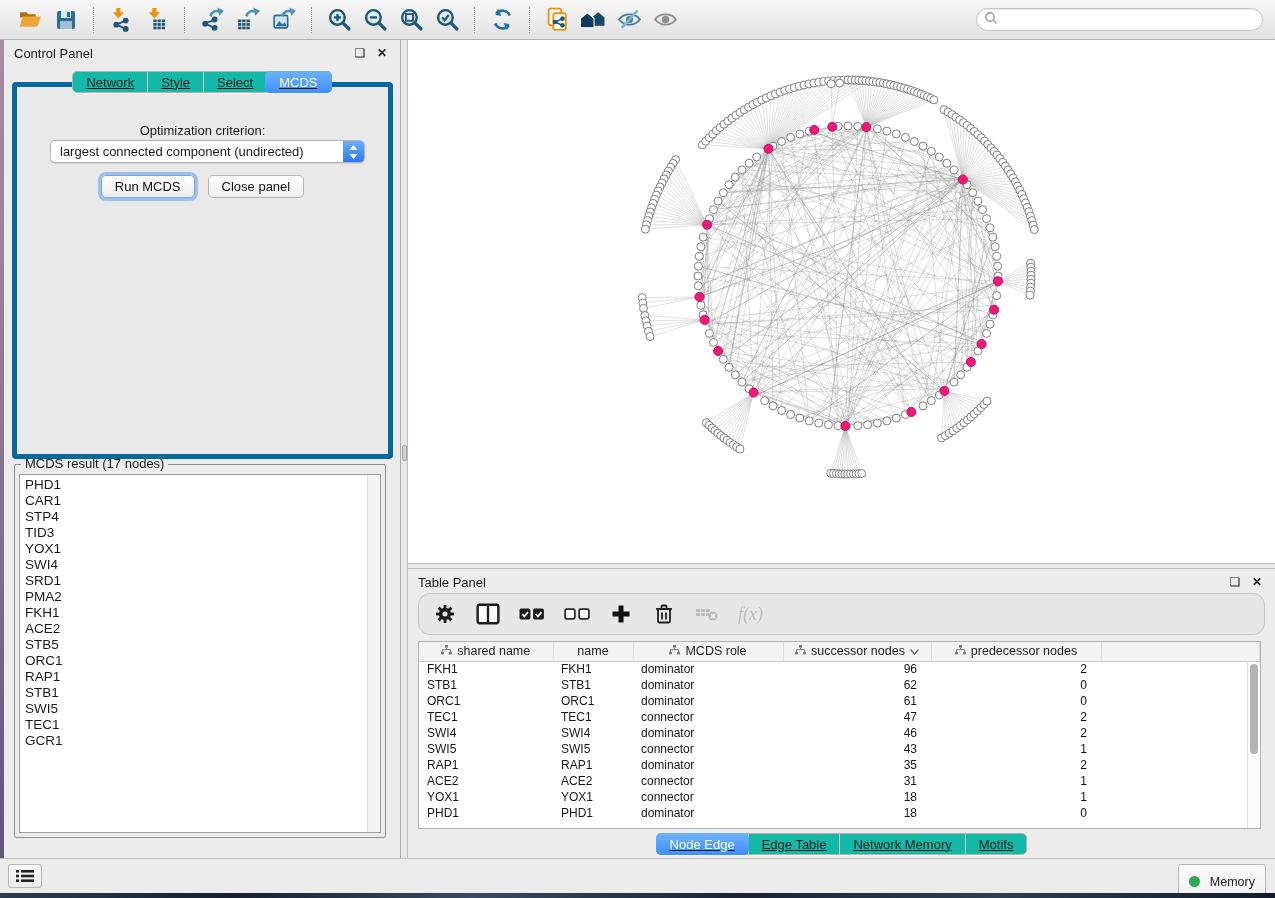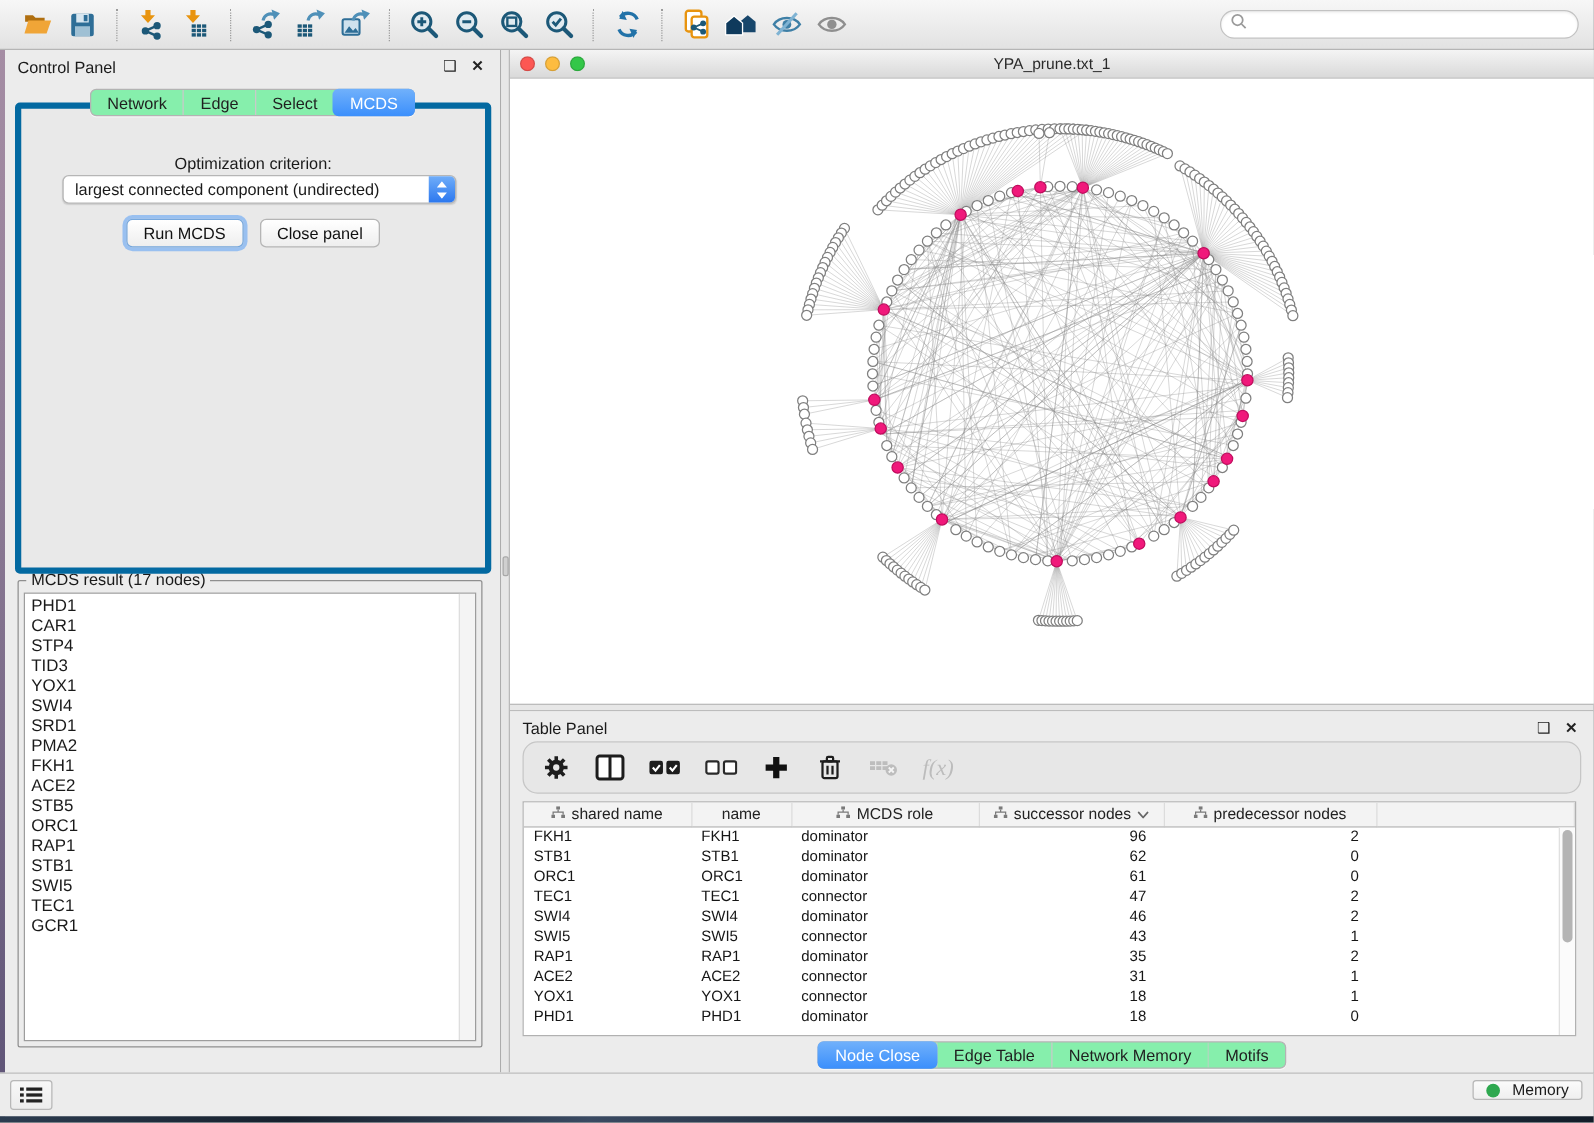--- a/index.html
+++ b/index.html
@@ -17,21 +17,21 @@
   .search-wrap input{border:none;outline:none;flex:1;height:19px;font-size:12px;background:transparent;font-family:"Liberation Sans",sans-serif;}
 
   .left-strip{position:absolute;left:0;top:40px;width:4px;height:853px;background:linear-gradient(#a58da4,#8d7b95 40%,#5d5376);}
   .desktop-strip{position:absolute;left:0;bottom:0;width:1275px;height:5px;background:linear-gradient(90deg,#2c3c50,#17212e 18%,#3a4a62 37%,#1a2433 58%,#2e3e52 78%,#121c28);}
 
   
   .ctrl{position:absolute;left:4px;top:40px;width:397px;height:818px;background:#ececec;border-right:1px solid #acacac;}
   .panel-title-row{height:26px;display:flex;align-items:center;padding:0 10px;font-size:13px;}
   .panel-title-row .sp{flex:1;}
   .win-mini{width:16px;height:16px;display:flex;align-items:center;justify-content:center;font-size:12px;color:#222;margin-left:6px;}
-  .seg{display:inline-flex;border:1px solid #b3b3b3;border-radius:5px;background:#86efac;height:22px;box-shadow:0 1px 0 rgba(255,255,255,.6);}
+  .seg{display:inline-flex;border:1px solid #b3b3b3;border-radius:5px;background:#14b8a6;height:22px;box-shadow:0 1px 0 rgba(255,255,255,.6);text-decoration:underline;}
   .seg .tab{padding:0 13px;font-size:13px;color:#1f1f1f;border-left:1px solid #c9c9c9;display:flex;align-items:center;white-space:nowrap;}
   .seg .tab:first-child{border-left:none;border-radius:4px 0 0 4px;}
   .seg .tab:last-child{border-radius:0 4px 4px 0;}
   .seg .tab.active{background:linear-gradient(#71b1fb,#3b8ffc);color:#fff;margin:-1px;padding:1px 14px;border-radius:5px;border-left:none;position:relative;z-index:2;}
   .ctrl-tabs{position:absolute;top:31px;left:0;width:100%;text-align:center;z-index:3;}
   .tab-content{position:absolute;left:8px;top:42px;width:381px;height:377px;background:#e9e9e9;border:5px solid #0369a1;border-radius:4px;z-index:1;}
   .opt-label{text-align:center;margin-top:36px;font-size:13px;}
   .popup{position:absolute;left:33px;top:53px;width:315px;height:23px;display:flex;align-items:center;background:#fff;border:1px solid #b6b6b6;border-radius:5px;box-shadow:0 1px 1px rgba(0,0,0,.12);font-size:13px;}
   .popup .txt{flex:1;padding:0 9px;white-space:nowrap;overflow:hidden;}
   .popup .cap{width:21px;align-self:stretch;background:linear-gradient(#6fadf9,#2c78ef);border-radius:0 4px 4px 0;display:flex;flex-direction:column;align-items:center;justify-content:center;gap:2px;}
@@ -69,21 +69,21 @@
   table.grid th .hwrap{display:flex;align-items:center;justify-content:center;gap:5px;}
   table.grid td{height:16px;font-size:12px;color:#161616;padding:0 0 0 8px;white-space:nowrap;}
   table.grid td.num{text-align:right;padding:0 14px 0 0;}
   .tbl-scroll{position:absolute;top:20px;right:0;bottom:0;width:13px;background:#fbfbfb;border-left:1px solid #e0e0e0;}
   .tbl-scroll .thumb{position:absolute;left:2px;top:2px;width:8px;height:90px;background:#b4b4b4;border-radius:5px;}
   .tp-tabs{position:absolute;left:0;top:264px;width:100%;text-align:center;}
 
   
   .status{position:absolute;left:0;top:858px;width:1275px;height:35px;background:#ececec;border-top:1px solid #bdbdbd;}
   .st-btn{position:absolute;left:8px;top:5px;width:34px;height:24px;background:linear-gradient(#f8f8f8,#ececec);border:1px solid #b7b7b7;border-radius:3px;display:flex;align-items:center;justify-content:center;}
-  .mem-btn{position:absolute;right:9px;top:5px;height:16px;background:linear-gradient(#fbfbfb,#efefef);border:1px solid #b7b7b7;border-radius:3px;display:flex;align-items:center;gap:10px;padding:0 10px;font-size:12.5px;}
+  .mem-btn{position:absolute;right:9px;top:5px;height:35px;background:linear-gradient(#fbfbfb,#efefef);border:1px solid #b7b7b7;border-radius:3px;display:flex;align-items:center;gap:10px;padding:0 10px;font-size:12.5px;}
   .mem-dot{width:11px;height:11px;border-radius:50%;}
 </style>
 </head>
 <body>
 
 <div id="app">
 
   <div class="toolbar">
     <div class="tb-items">
         <div class="tb-icon">
@@ -258,21 +258,21 @@
     <div class="panel-title-row">
       <span>Control Panel</span>
       <span class="sp"></span>
       <span class="win-mini">❑</span>
       <span class="win-mini">
           <b>✕</b>
         </span>
     </div>
     <div class="ctrl-tabs"><span class="seg">
           <span class="tab">Network</span>
-          <span class="tab">Edge</span>
+          <span class="tab">Style</span>
           <span class="tab">Select</span>
           <span class="tab active">MCDS</span>
         </span></div>
     <div class="tab-content">
       <div class="opt-label">Optimization criterion:</div>
       <div class="popup">
         <span class="txt">largest connected component (undirected)</span>
         <span class="cap">
           <svg width="9" height="6" viewBox="0 0 9 6">
               <path d="M4.5 0 L8.5 5 H0.5 Z" fill="#fff"></path>
@@ -312,28 +312,20 @@
         <div class="list-scroll"></div>
       </div>
     </div>
   </div>
 
   <div class="v-split">
       <div class="grab"></div>
     </div>
 
   <div class="net">
-    <div class="net-title">
-      <span class="lights">
-          <span class="light" style="background: rgb(252, 87, 83);"></span>
-          <span class="light" style="background: rgb(253, 188, 64);"></span>
-          <span class="light" style="background: rgb(51, 199, 72);"></span>
-        </span>
-      <span class="t">YPA_prune.txt_1</span>
-    </div>
     <div class="net-canvas"><svg width="867" height="500">
           <g stroke="#8a8a8a" stroke-width="0.7" stroke-opacity="0.38">
             <line x1="360.5121103650193" y1="108.79278557653609" x2="290.3211615142095" y2="245.81046938452144"></line>
             <line x1="360.5121103650193" y1="108.79278557653609" x2="291.2832707939284" y2="255.5789288330077"></line>
             <line x1="360.5121103650193" y1="108.79278557653609" x2="320.9969989563147" y2="327.3142143513081"></line>
             <line x1="360.5121103650193" y1="108.79278557653609" x2="310.0961894323342" y2="311"></line>
             <line x1="360.5121103650193" y1="108.79278557653609" x2="523.3355349529403" y2="360.7204418453818"></line>
             <line x1="360.5121103650193" y1="108.79278557653609" x2="292.8822079395154" y2="265.26354830241917"></line>
             <line x1="360.5121103650193" y1="108.79278557653609" x2="574.5309112299033" y2="169.6566964671498"></line>
             <line x1="360.5121103650193" y1="108.79278557653609" x2="291.2832707939284" y2="255.5789288330077"></line>
@@ -1313,21 +1305,21 @@
               <td class="num">0</td>
               <td></td>
             </tr>
           </tbody>
       </table>
       <div class="tbl-scroll">
           <div class="thumb"></div>
         </div>
     </div>
     <div class="tp-tabs"><span class="seg">
-          <span class="tab active">Node Close</span>
+          <span class="tab active">Node Edge</span>
           <span class="tab">Edge Table</span>
           <span class="tab">Network Memory</span>
           <span class="tab">Motifs</span>
         </span></div>
   </div>
 
   <div class="status">
     <div class="st-btn">
       <svg width="18" height="14" viewBox="0 0 18 14">
           <g fill="#222">

